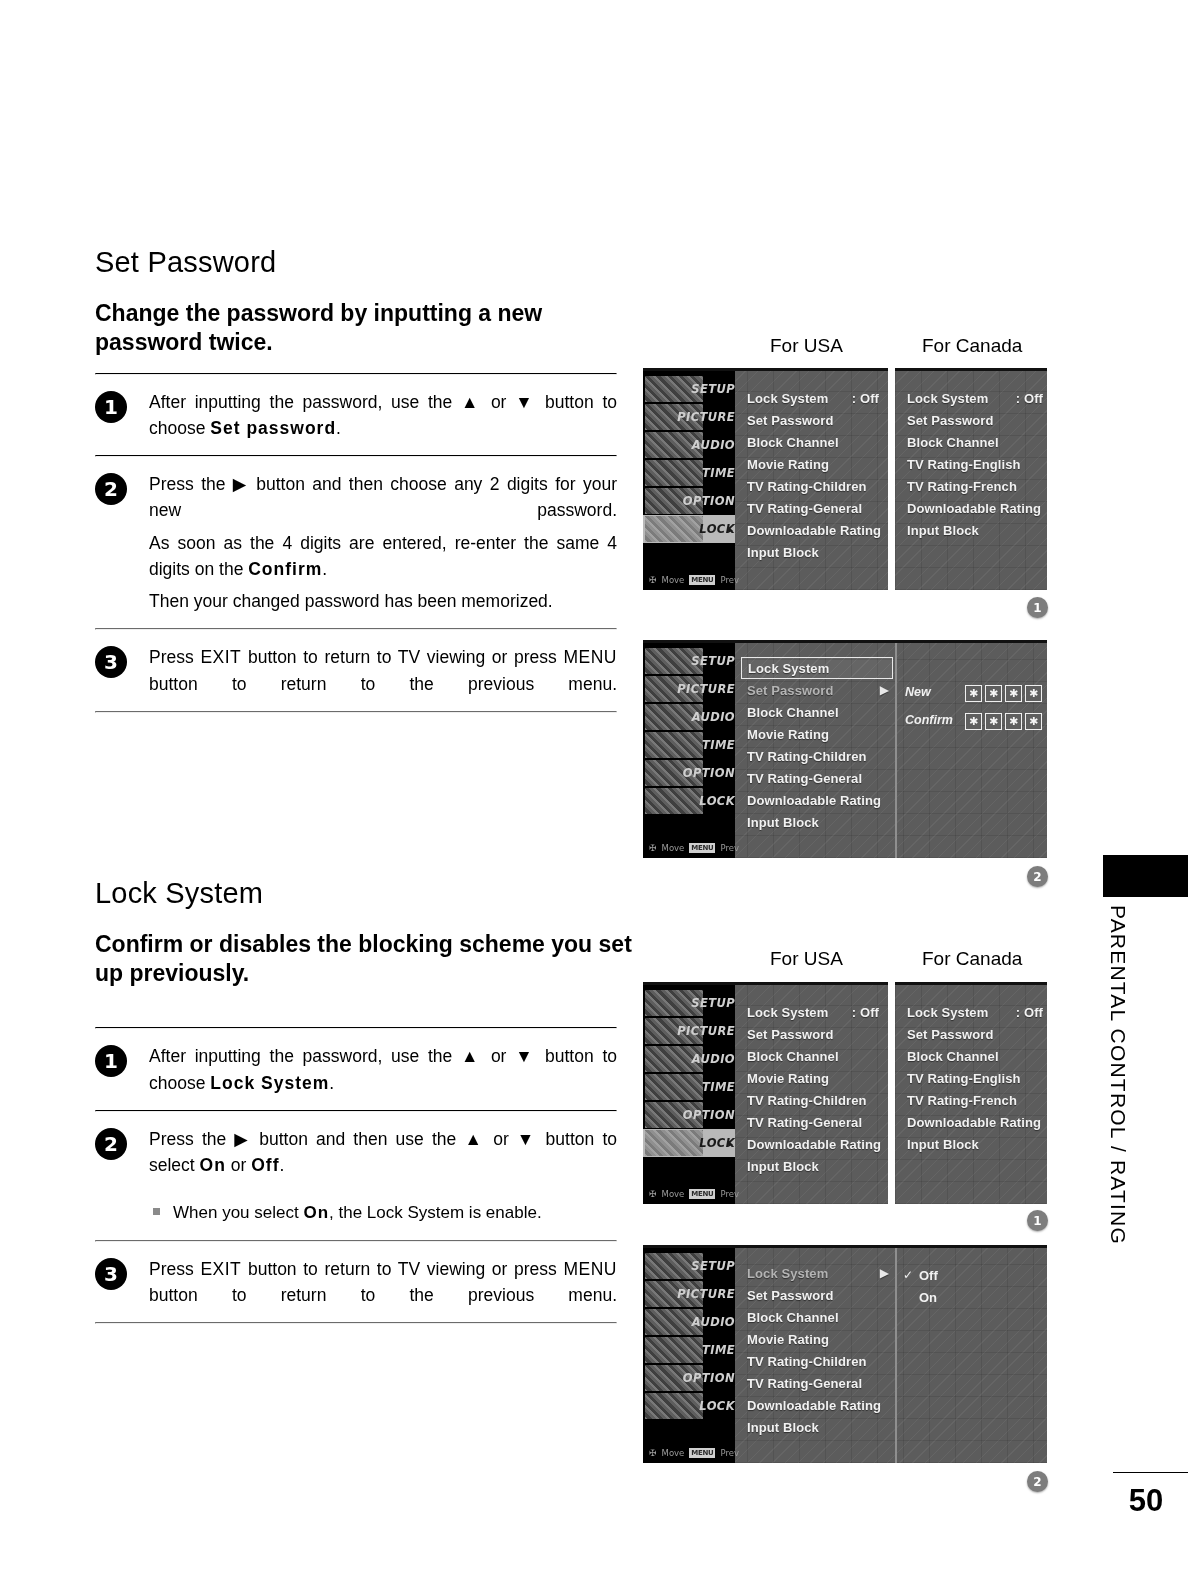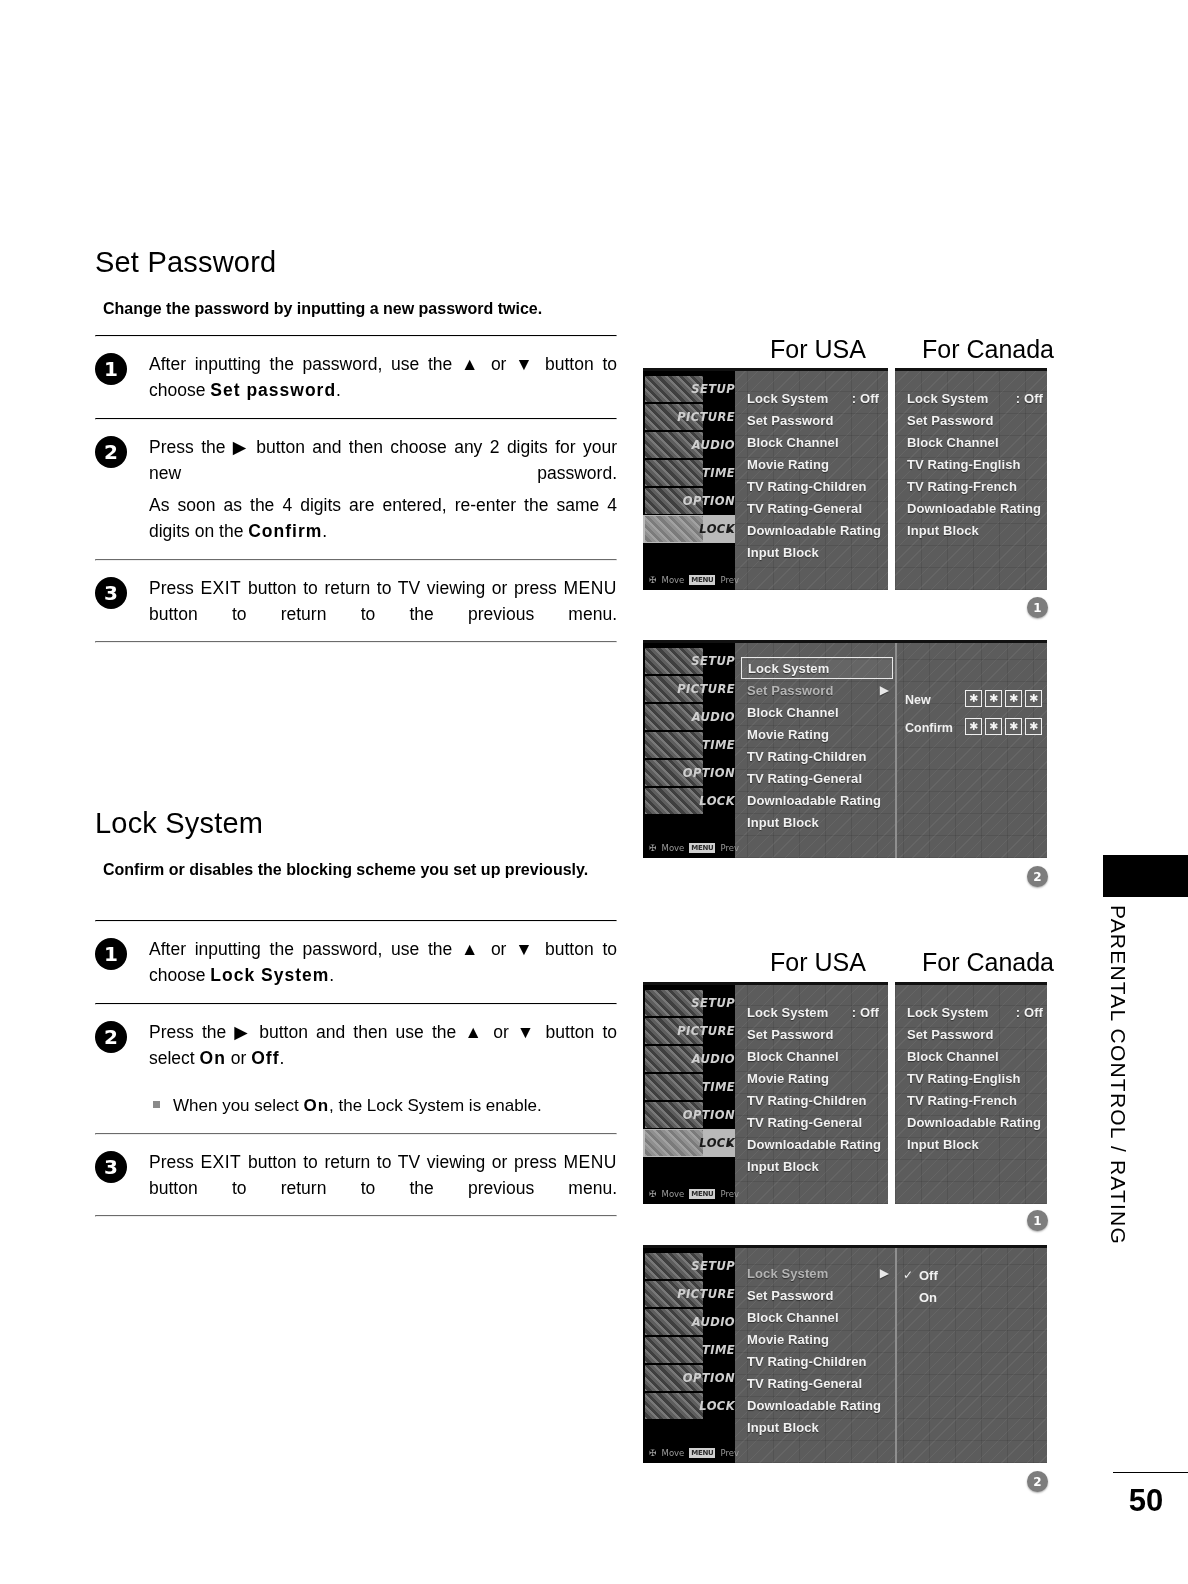--- a/index.html
+++ b/index.html
@@ -14,21 +14,21 @@
   }
 
   
   .left-col { position:absolute; left:95px; top:248px; width:522px; }
 
   .sec-title {
     font-size:29px; font-weight:400; letter-spacing:.2px;
     margin:0 0 22px 0; line-height:1;
   }
   .sec-sub {
-    font-size:16px; font-weight:700; margin:0 0 16px 8px; line-height:1.25;
+    font-size:23px; font-weight:700; margin:0 0 16px 0; line-height:1.25;
   }
   .sec-sub.wide { width:560px; }
 
   .rule { border-top:1.6px solid #000; width:100%; margin:0; }
   .rule.thin { border-top:1.6px solid #6b6b6b; }
 
   .step { display:flex; padding:14px 0 14px 0; }
   .step-badge {
     flex:0 0 auto; width:32px; height:32px; border-radius:50%;
     background:#000; color:#fff; font-size:20px; font-weight:700;
@@ -40,21 +40,21 @@
   .step-body p { margin:0 0 6px 0; text-align:justify; }
   .step-body p:last-child { margin-bottom:0; }
   .step-body p.jst { text-align:justify; text-align-last:justify; }
   .bold-ui { font-weight:400; letter-spacing:.5px; }
   .bold-sp { font-weight:700; letter-spacing:1px; }
   .note { margin-top:22px; padding-left:24px; position:relative; font-size:17px;}
   .note .sq {
     position:absolute; left:4px; top:8px; width:7px; height:7px; background:#8a8a8a;
   }
 
-  .caption-row { position:absolute; font-size:25px; font-weight:400; }
+  .caption-row { position:absolute; font-size:19px; font-weight:400; }
 
   .tv {
     position:absolute;
     background:#5a5a5a;
     border-top:3px solid #111;
     overflow:hidden;
   }
   
   .tv::before {
     content:""; position:absolute; inset:0;
@@ -119,21 +119,21 @@
     background:rgba(255,255,255,.06);
   }
   .mi .rt {
     position:absolute; font-family:"DejaVu Sans", sans-serif; font-size:12px;
     color:#e8e8e8;
   }
 
   .vdiv { position:absolute; width:2px; background:#8f8f8f; z-index:3; }
 
   .pw-area { position:absolute; z-index:4; }
-  .pw-row { display:flex; align-items:flex-end; height:22px; margin-bottom:6px; }
+  .pw-row { display:flex; align-items:flex-start; height:22px; margin-bottom:6px;font-style:italic; }
   .pw-lbl {
     width:60px; font-size:12.5px; font-weight:700; color:#f0f0f0;
     font-family:"Liberation Sans", sans-serif;
   }
   .pw-boxes { display:flex; gap:3px; }
   .pw-box {
     width:17px; height:17px; border:1.5px solid #f0f0f0; background:#5f5f5f;
     display:flex; align-items:center; justify-content:center;
     font-size:11px; color:#f5f5f5; line-height:1;
     font-family:"DejaVu Sans", sans-serif;
@@ -198,20 +198,21 @@
     </div>
   </div>
 
   <hr class="rule">
 
   <div class="step">
     <div class="step-badge">2</div>
     <div class="step-body">
       <p class="jst">Press the ▶ button and then choose any 2 digits for your new password.</p>
       <p><span>As soon as the 4 digits are entered, re-enter the same 4 digits on the </span><span class="bold-sp">Confirm</span><span>.</span></p>
+      <p>Then your changed password has been memorized.</p>
     </div>
   </div>
 
   <hr class="rule thin">
 
   <div class="step">
     <div class="step-badge">3</div>
     <div class="step-body">
       <p class="jst"><span>Press </span><span class="bold-ui">EXIT</span><span> button to return to TV viewing or press </span><span class="bold-ui">MENU</span><span> button to return to the previous menu.</span></p>
     </div>

